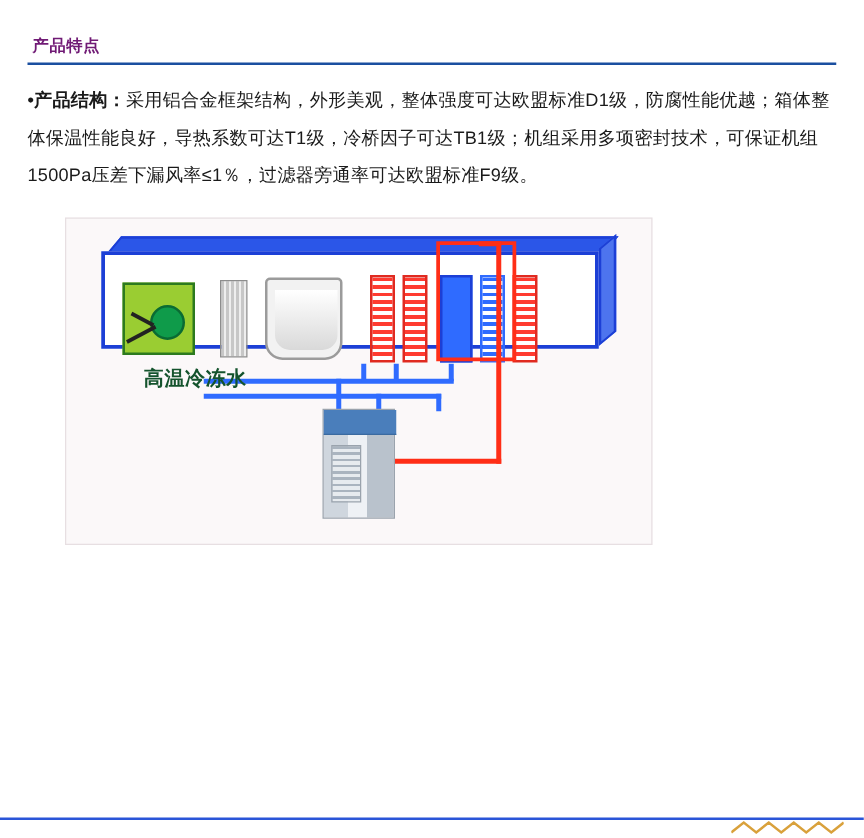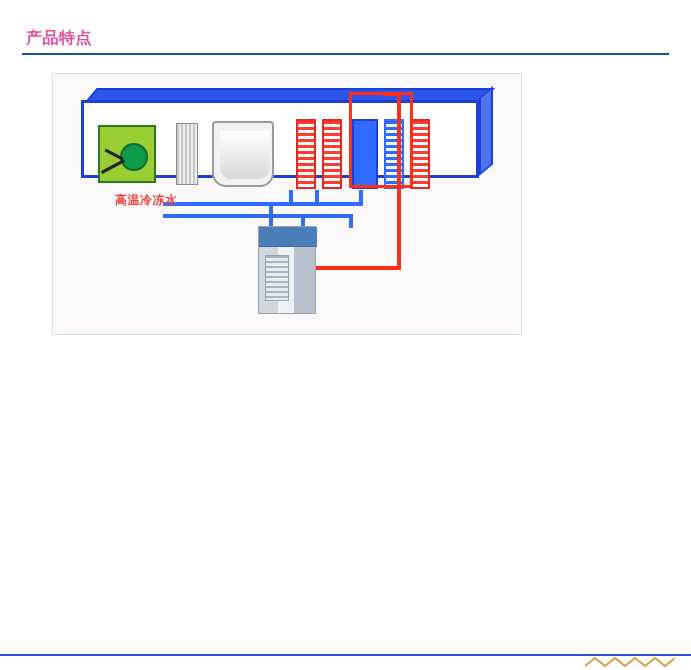--- a/index.html
+++ b/index.html
@@ -15,23 +15,23 @@
     position: relative;
   }
   .page {
     position: relative;
     width: 691px;
     height: 670px;
     box-sizing: border-box;
     padding: 22px 22px 0 22px;
   }
   .title {
-    font-size: 16px;
+    font-size: 13px;
     font-weight: bold;
-    color: #ec4899;
+    color: #701a75;
     margin: 6px 0 2px 4px;
     letter-spacing: 0.5px;
   }
   .divider {
     height: 2px;
     background: #1a4fa0;
     margin: 4px 0 14px 0;
   }
   .body-text {
     font-size: 14.5px;
@@ -207,23 +207,23 @@
     position: absolute;
     background: #2f6bff;
   }
   .pipe-red {
     position: absolute;
     background: #ff2e17;
   }
   .fig-label {
     position: absolute;
     left: 62px; top: 118px;
-    font-size: 12px;
+    font-size: 16px;
     font-weight: bold;
-    color: #ef4444;
+    color: #14532d;
     letter-spacing: 0.5px;
     white-space: nowrap;
   }
   .bottom-rule {
     position: absolute;
     left: 0; bottom: 14px;
     width: 691px;
     height: 2px;
     background: #2a55d8;
   }
@@ -239,20 +239,23 @@
 <div class="page">
 
   <div class="title">产品特点</div>
   <div class="divider"></div>
 
   <div class="body-text">
 
 
 
 
+    <p class="para">
+      <span class="bullet-dot">•</span><span class="bold">产品结构：</span><span>采用铝合金框架结构，外形美观，整体强度可达欧盟标准D1级，防腐性能优越；箱体整体保温性能良好，导热系数可达T1级，冷桥因子可达TB1级；机组采用多项密封技术，可保证机组1500Pa压差下漏风率≤1％，过滤器旁通率可达欧盟标准F9级。</span>
+    </p>
 
   </div>
 
   <div class="figure">
 
     <div class="ahu">
       <div class="ahu-top"></div>
       <div class="ahu-right"></div>
       <div class="ahu-body">
 

